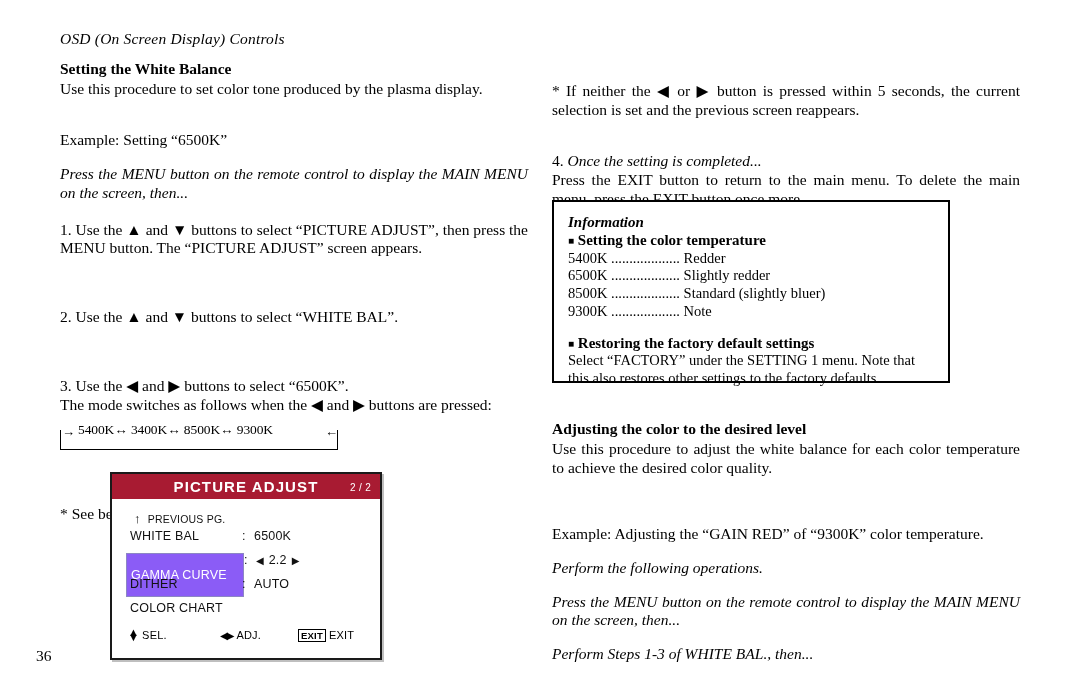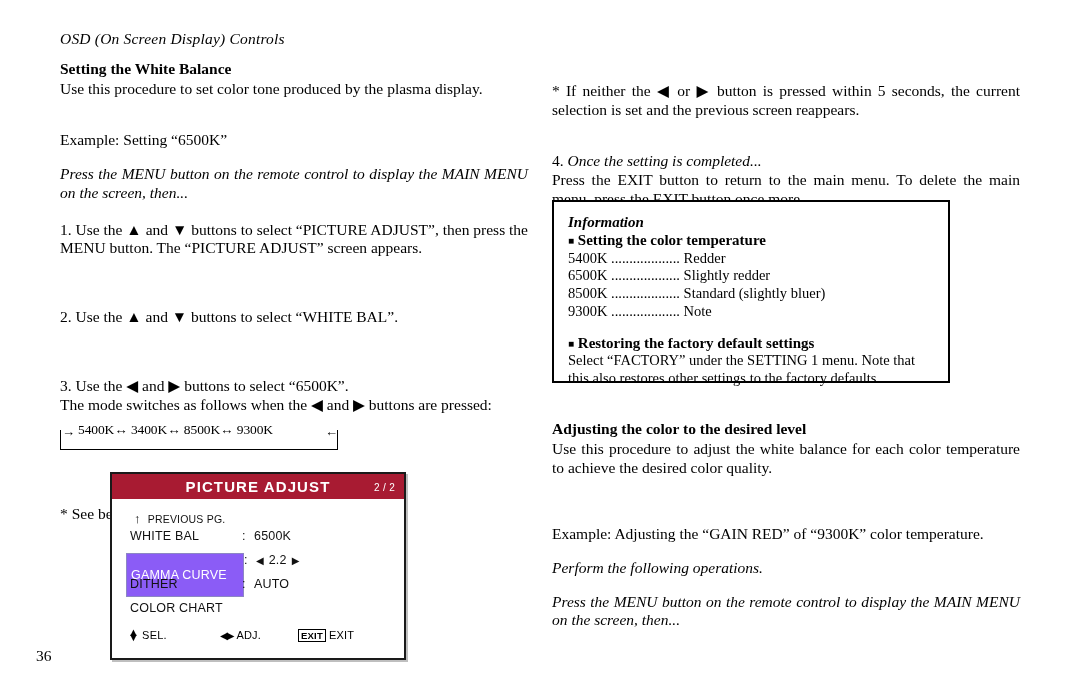--- a/index.html
+++ b/index.html
@@ -111,21 +111,21 @@
     top: 3px;
     font-size: 13px;
     line-height: 1;
   }
 
   
   .osd {
     position: absolute;
     left: 110px;
     top: 472px;
-    width: 296px;
+    width: 272px;
     height: 188px;
     background: #ffffff;
     border: 2px solid #1a1a1a;
     box-sizing: border-box;
     font-family: "Liberation Sans", "DejaVu Sans", sans-serif;
     box-shadow: 2px 2px 0 rgba(0,0,0,0.25);
   }
   .osd-header {
     position: relative;
     height: 25px;
@@ -437,17 +437,18 @@
     <div class="gap-md"></div>
     <p class="body noj">Example: Adjusting the “GAIN RED” of “9300K” color temperature.</p>
 
     <div class="gap-md"></div>
     <p class="ital">Perform the following operations.</p>
 
     <div class="gap-md"></div>
     <p class="ital">Press the MENU button on the remote control to display the MAIN MENU on the screen, then...</p>
 
     <div class="gap-md"></div>
+    <p class="ital">Perform Steps 1-3 of WHITE BAL., then...</p>
   </div>
 
   <div class="folio">36</div>
 
 </div>
 
 </body></html>

